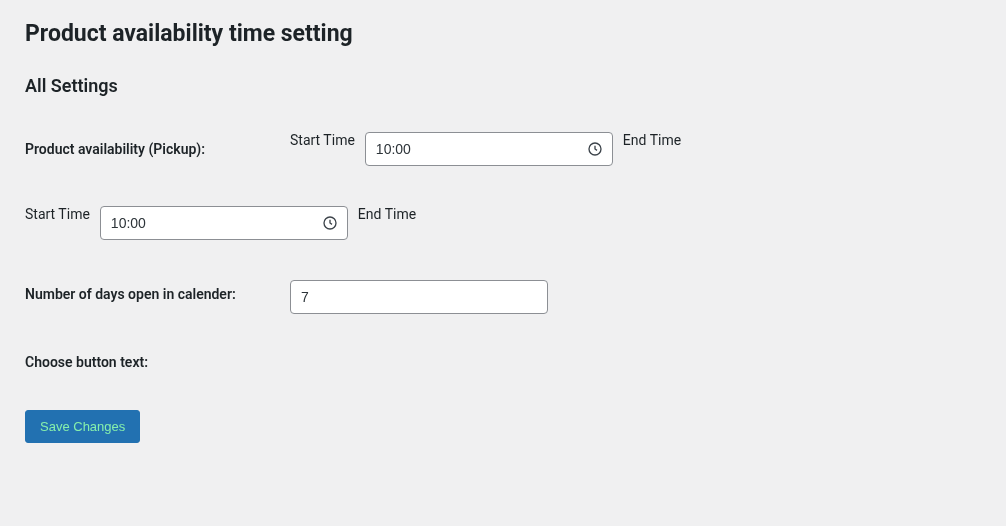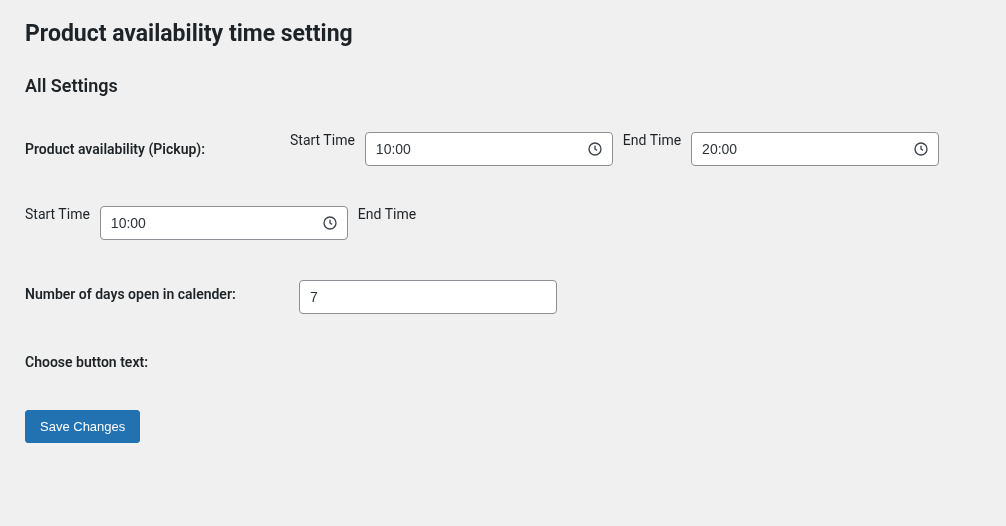--- a/index.html
+++ b/index.html
@@ -25,21 +25,20 @@
     .form-table {
       width: 100%;
     }
     .form-row {
       display: flex;
       align-items: center;
       margin-bottom: 40px;
     }
     .form-row.days-row {
       align-items: flex-start;
-      gap: 9px;
     }
     .form-row.days-row .row-label {
       padding-top: 6px;
     }
     .row-label {
       width: 265px;
       font-weight: 600;
       font-size: 14px;
       color: #1d2327;
       flex-shrink: 0;
@@ -82,21 +81,21 @@
       padding: 4px 10px;
       border: 1px solid #8c8f94;
       border-radius: 4px;
       font-size: 14px;
       color: #2c3338;
       background: #fff;
     }
     .submit-btn {
       background: #2271b1;
       border: 1px solid #2271b1;
-      color: #ffffff;
+      color: #86efac;
       padding: 8px 14px;
       border-radius: 3px;
       font-size: 13px;
       cursor: pointer;
     }
     .actions {
       margin-top: 4px;
     }
   </style>
 </head>
@@ -112,27 +111,20 @@
     <div class="row-fields">
       <span class="sub-label">Start Time</span>
       <span class="time-wrapper">
         <input type="text" class="time-input" value="10:00" style="">
         <svg class="clock-icon" viewBox="0 0 24 24" fill="none" stroke="#3c434a" stroke-width="2">
           <circle cx="12" cy="12" r="9"></circle>
             <path d="M12 7v5l3 2"></path>
         </svg>
       </span>
       <span class="sub-label">End Time</span>
-      <span class="time-wrapper">
-        <input type="text" class="time-input" value="20:00" style="">
-        <svg class="clock-icon" viewBox="0 0 24 24" fill="none" stroke="#3c434a" stroke-width="2">
-          <circle cx="12" cy="12" r="9"></circle>
-            <path d="M12 7v5l3 2"></path>
-        </svg>
-      </span>
     </div>
   </div>
 
   <div class="form-row">
     <div class="row-fields">
       <span class="sub-label">Start Time</span>
       <span class="time-wrapper">
         <input type="text" class="time-input" value="10:00" style="">
         <svg class="clock-icon" viewBox="0 0 24 24" fill="none" stroke="#3c434a" stroke-width="2">
           <circle cx="12" cy="12" r="9"></circle>

